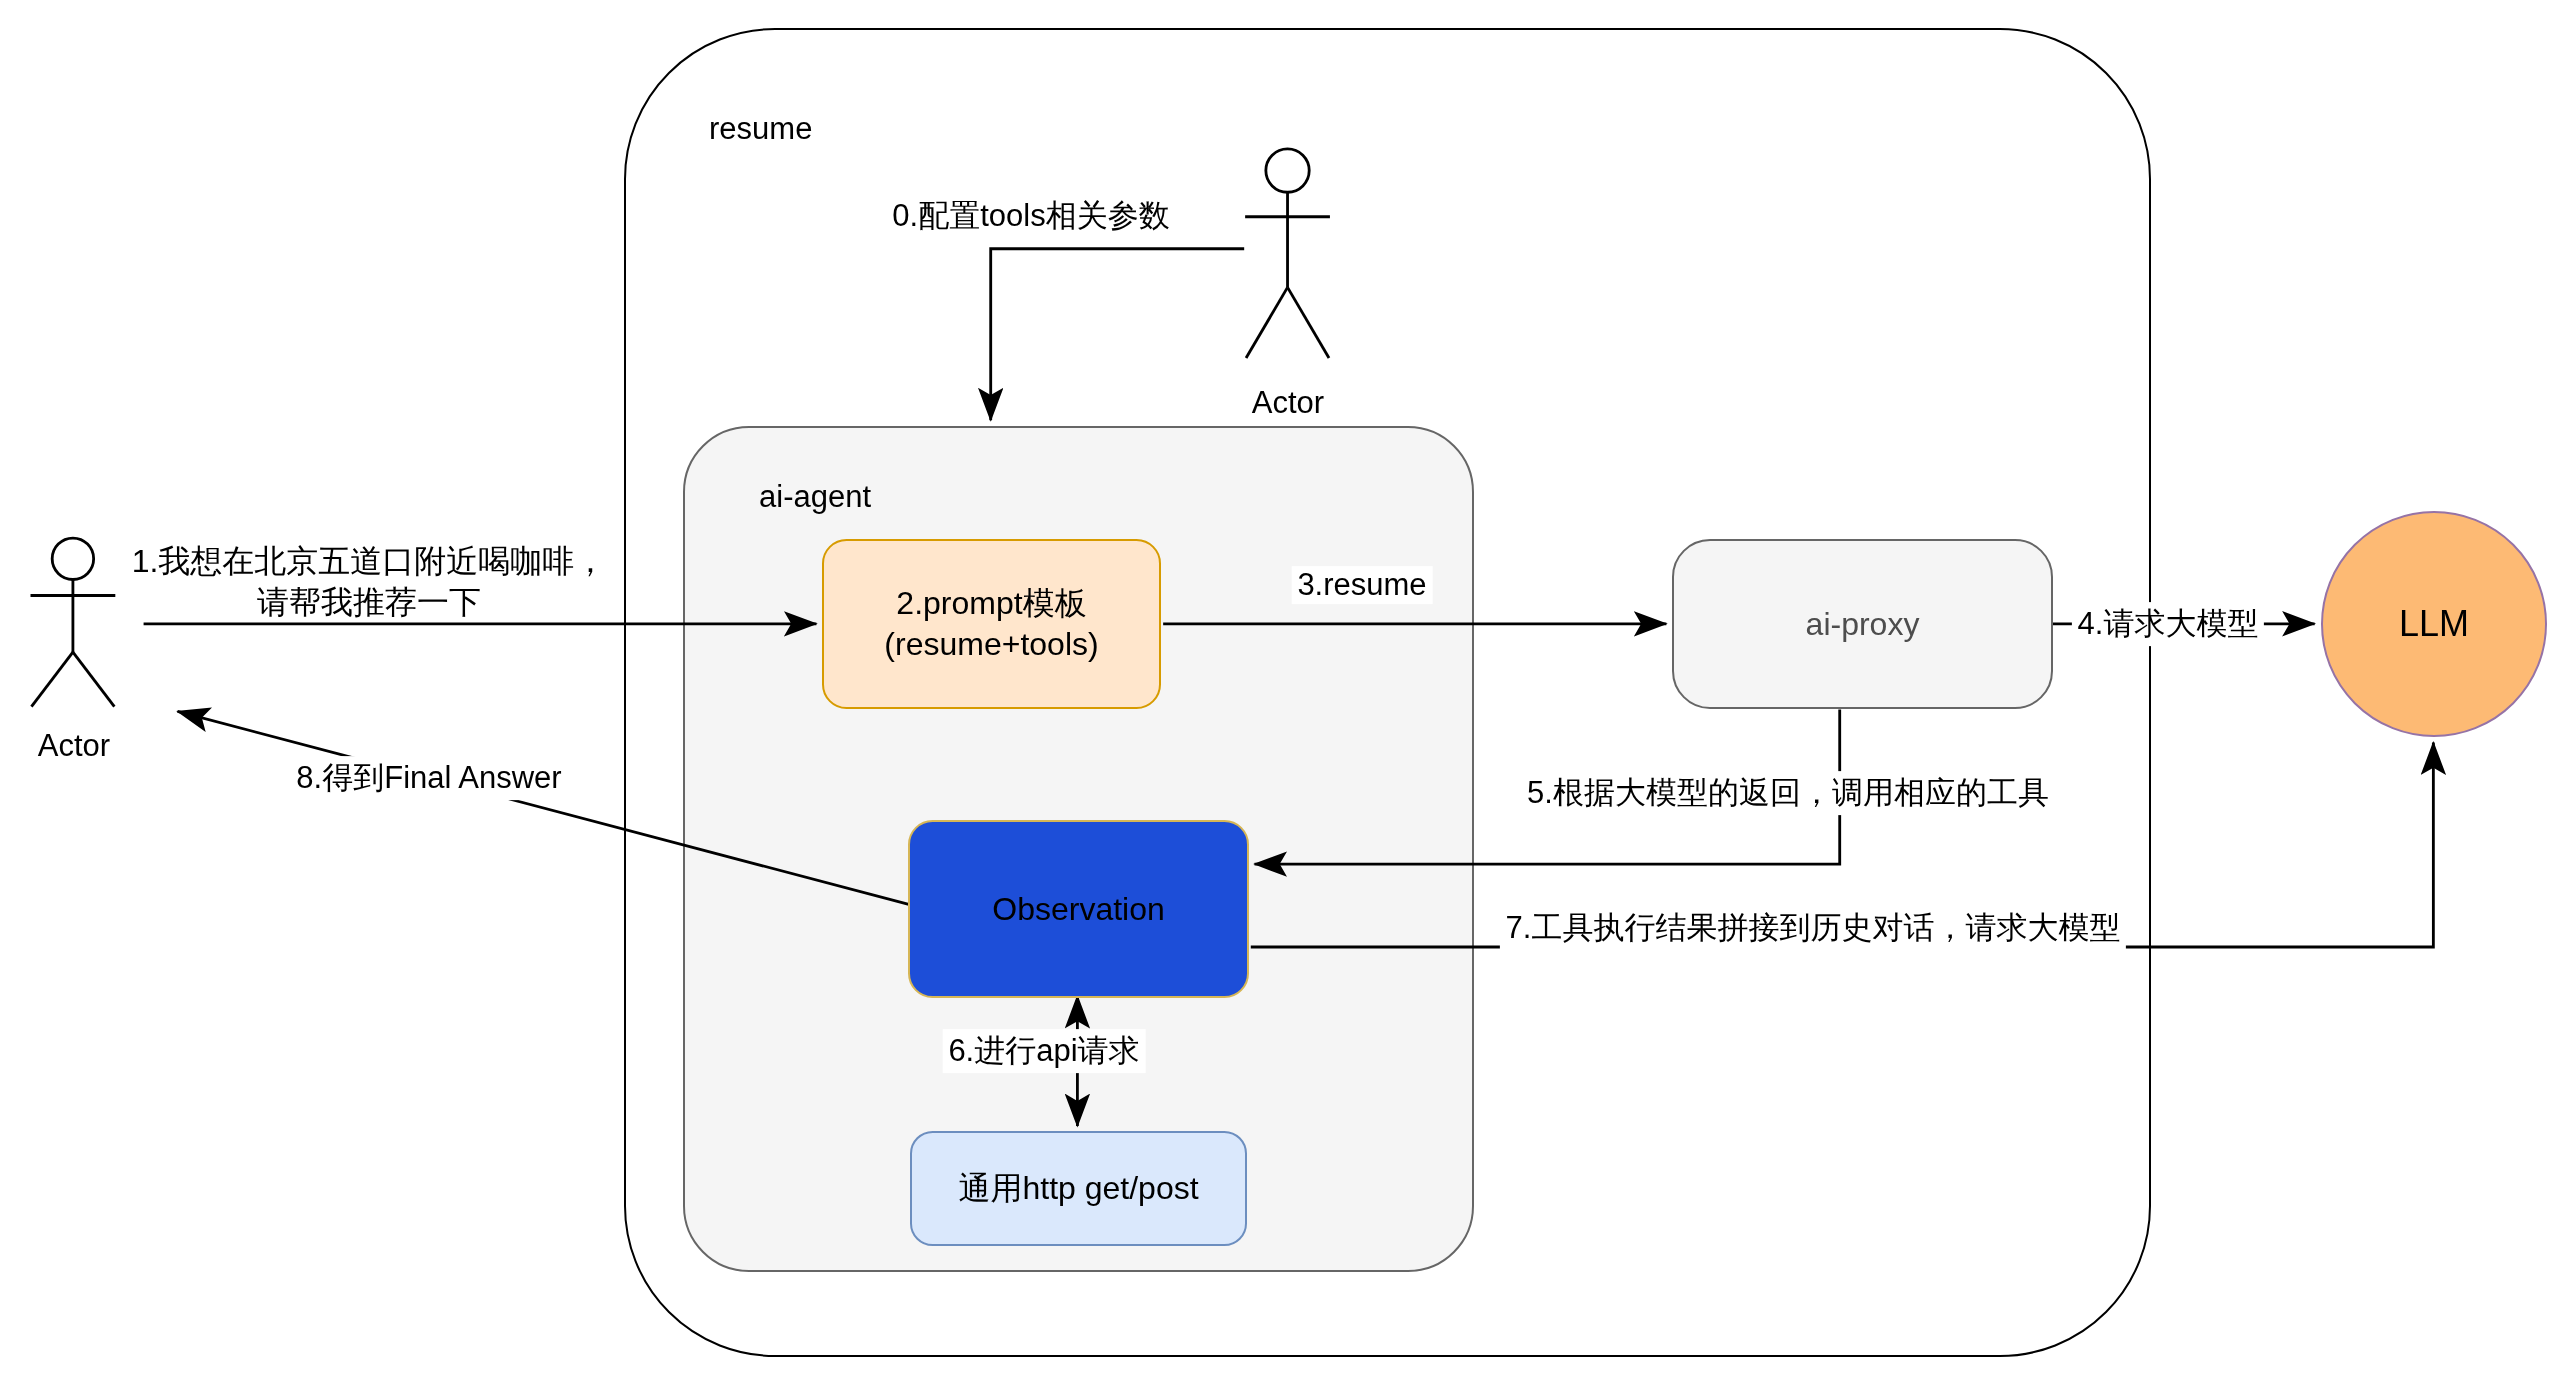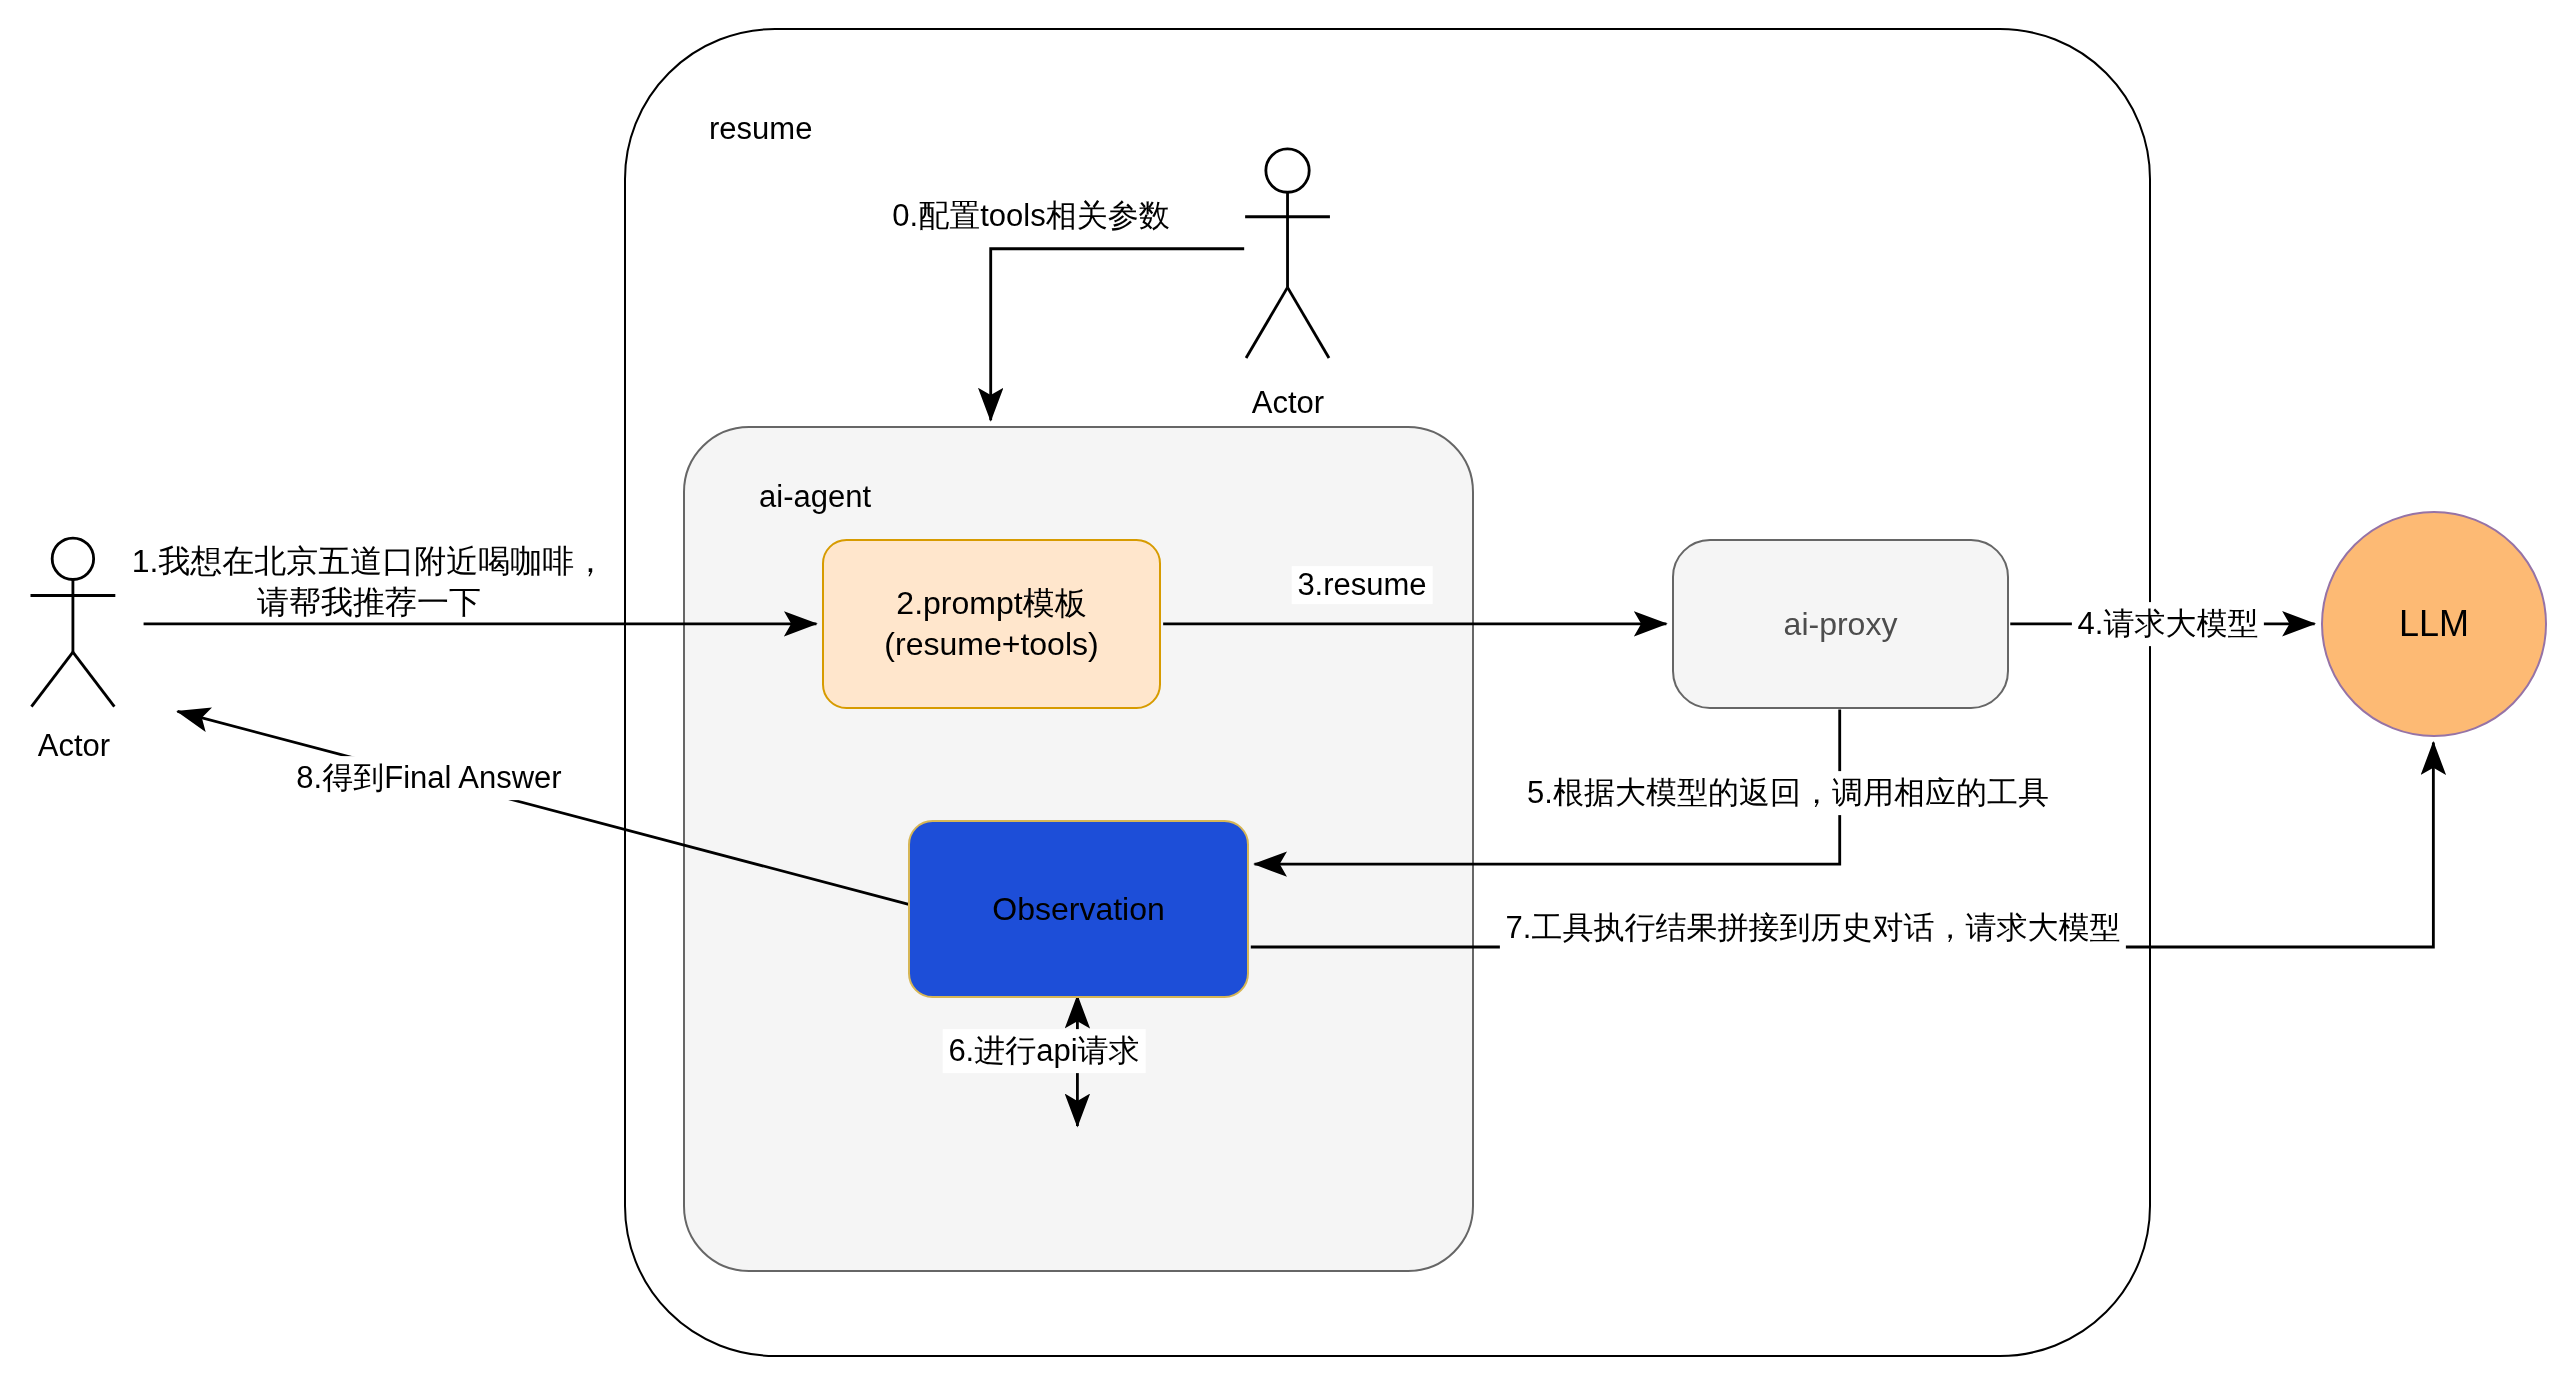--- a/index.html
+++ b/index.html
@@ -35,21 +35,21 @@
   .node{
     position:absolute;display:flex;align-items:center;justify-content:center;
     text-align:center;box-sizing:border-box;z-index:4;
     font-size:32px;line-height:1.28;
   }
   .node-prompt{
     left:822px;top:539px;width:339px;height:170px;
     background:#ffe6cc;border:2.8px solid #d79b00;border-radius:24.5px;
   }
   .node-proxy{
-    left:1672px;top:539px;width:337px;height:170px;
+    left:1672px;top:539px;width:381px;height:170px;
     background:#f5f5f5;border:2.8px solid #666;border-radius:38px;
     color:#4d4d4d;
   }
   .node-observation{
     left:908px;top:820px;width:341px;height:178px;
     background:#1d4ed8;border:2.8px solid #d6b656;border-radius:24.5px;
   }
   .node-http{
     left:910px;top:1131px;width:337px;height:115px;
     background:#dae8fc;border:2.8px solid #6c8ebf;border-radius:22.6px;
@@ -144,20 +144,23 @@
   </div>
 
   <div class="node node-proxy">
     <span>ai-proxy</span>
   </div>
 
   <div class="node node-observation">
     <span>Observation</span>
   </div>
 
+  <div class="node node-http">
+    <span>通用http get/post</span>
+  </div>
 
   <div class="node node-llm">
     <span>LLM</span>
   </div>
 
   <div class="actor-label actor-label-top">Actor</div>
   <div class="actor-label actor-label-left">Actor</div>
 
   <div class="step step-0">0.配置tools相关参数</div>
 

